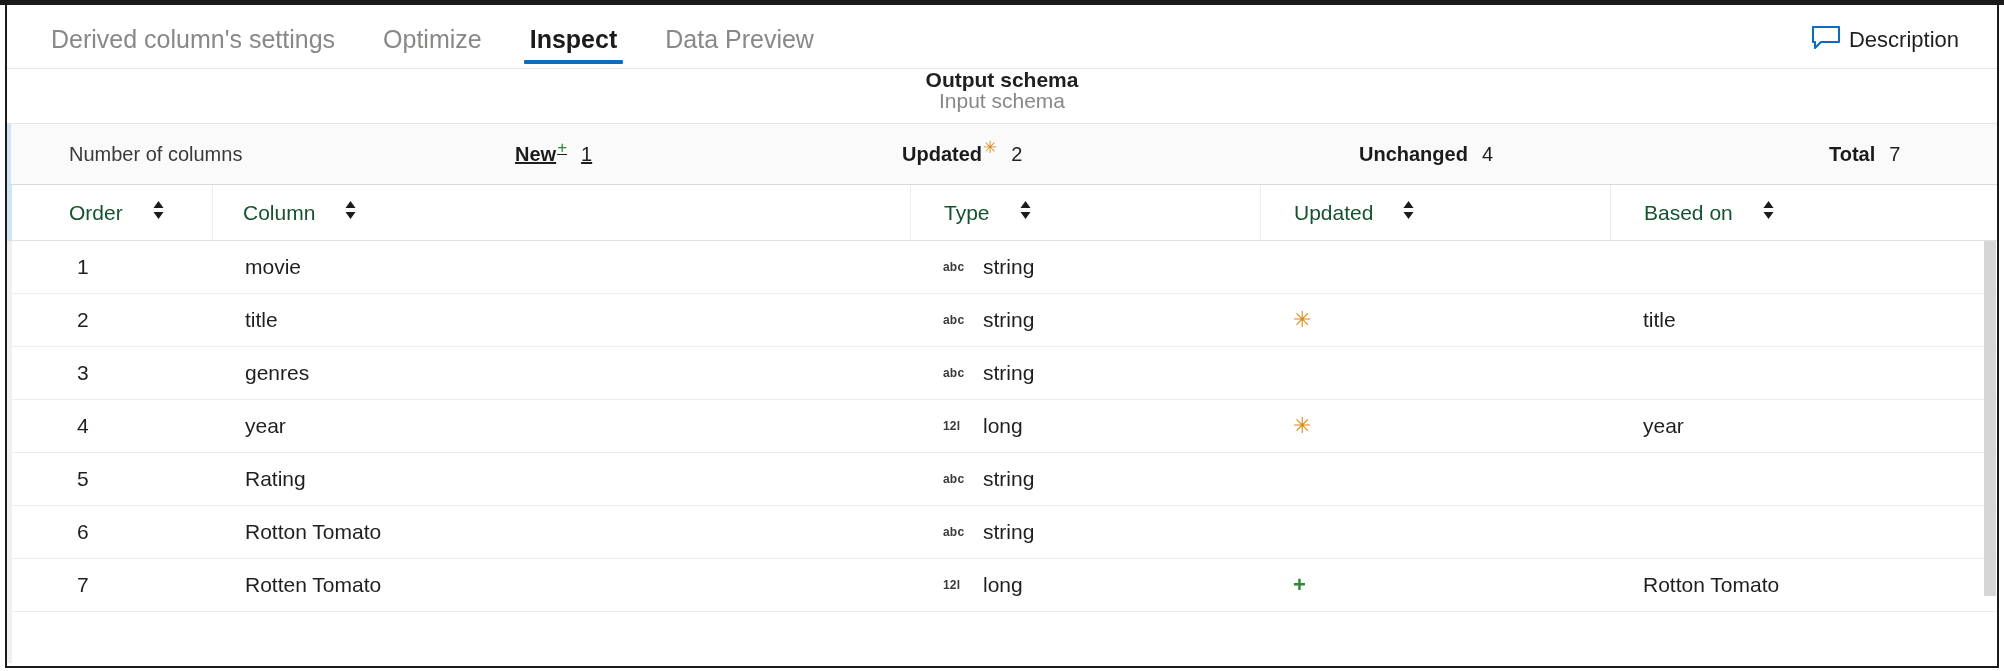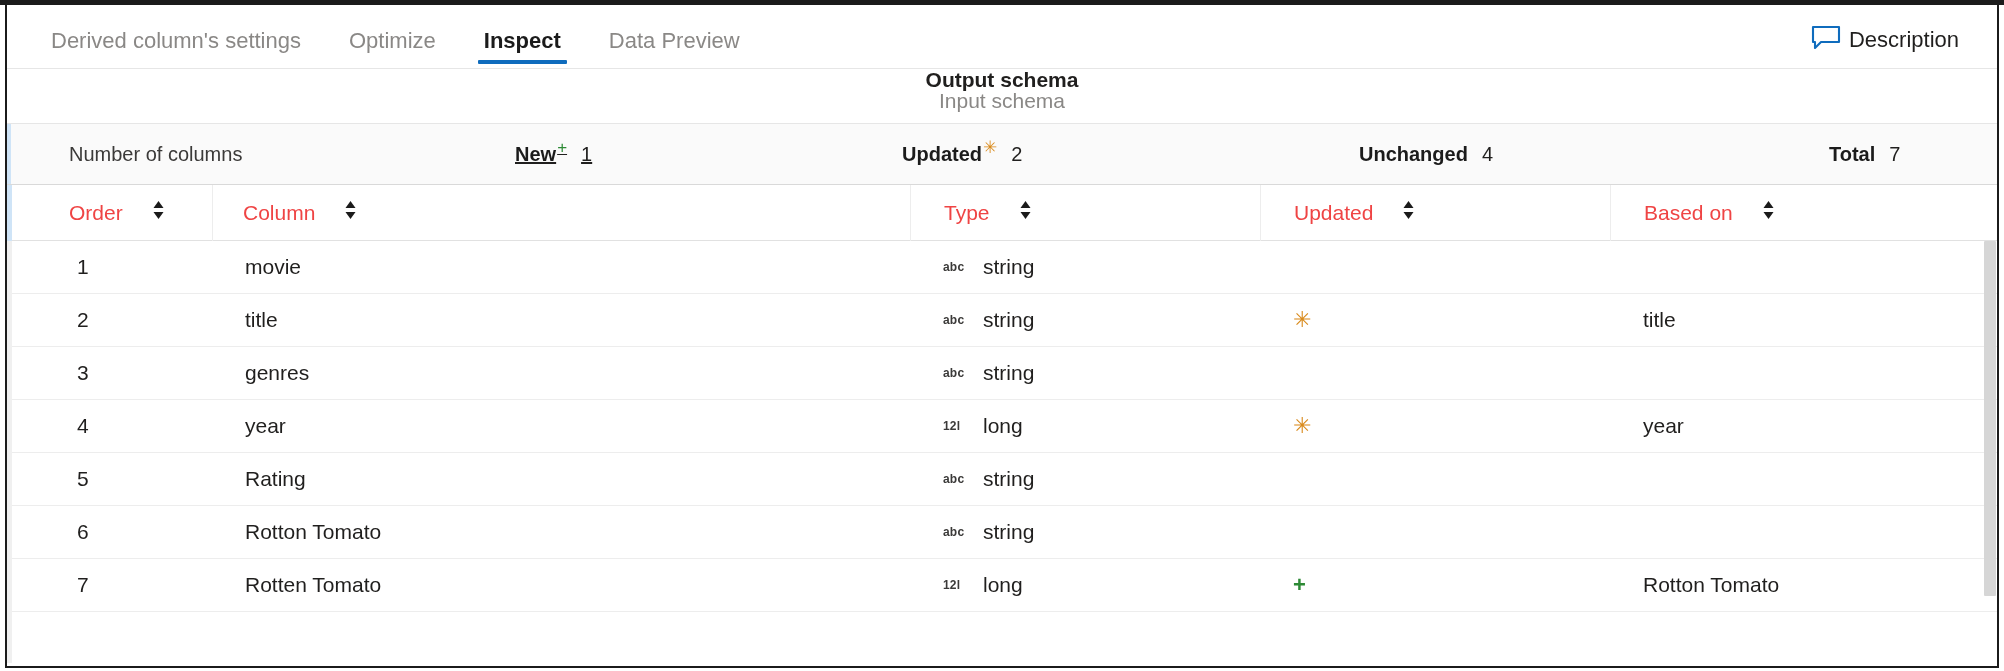--- a/index.html
+++ b/index.html
@@ -58,21 +58,21 @@
     height: 64px;
     border-bottom: 1px solid #e6e6e6;
     display: flex;
     align-items: flex-end;
     padding-left: 44px;
     box-sizing: border-box;
     background: #fff;
   }
   .tab {
     position: relative;
-    font-size: 22px;
+    font-size: 25px;
     color: #8a8886;
     padding: 0 0 16px 0;
     margin-right: 48px;
     cursor: pointer;
     white-space: nowrap;
     line-height: 1;
   }
   .tab.active {
     color: #1b1b1b;
     font-weight: 600;
@@ -176,21 +176,21 @@
     height: 56px;
     align-items: center;
     border-bottom: 1px solid #e1e1e1;
     box-sizing: border-box;
   }
   .th {
     display: flex;
     align-items: center;
     gap: 29px;
     font-size: 21px;
-    color: #ef4444;
+    color: #14532d;
     box-sizing: border-box;
     height: 56px;
     cursor: pointer;
   }
   .th .th-text { line-height: 1; }
   .col-order   { width: 205px; padding-left: 62px; }
   .col-column  { width: 698px; padding-left: 30px; border-left: 1px solid #ededed; }
   .col-type    { width: 350px; padding-left: 33px; border-left: 1px solid #ededed; }
   .col-updated { width: 350px; padding-left: 33px; border-left: 1px solid #ededed; }
   .col-basedon { width: 340px; padding-left: 33px; border-left: 1px solid #ededed; }

